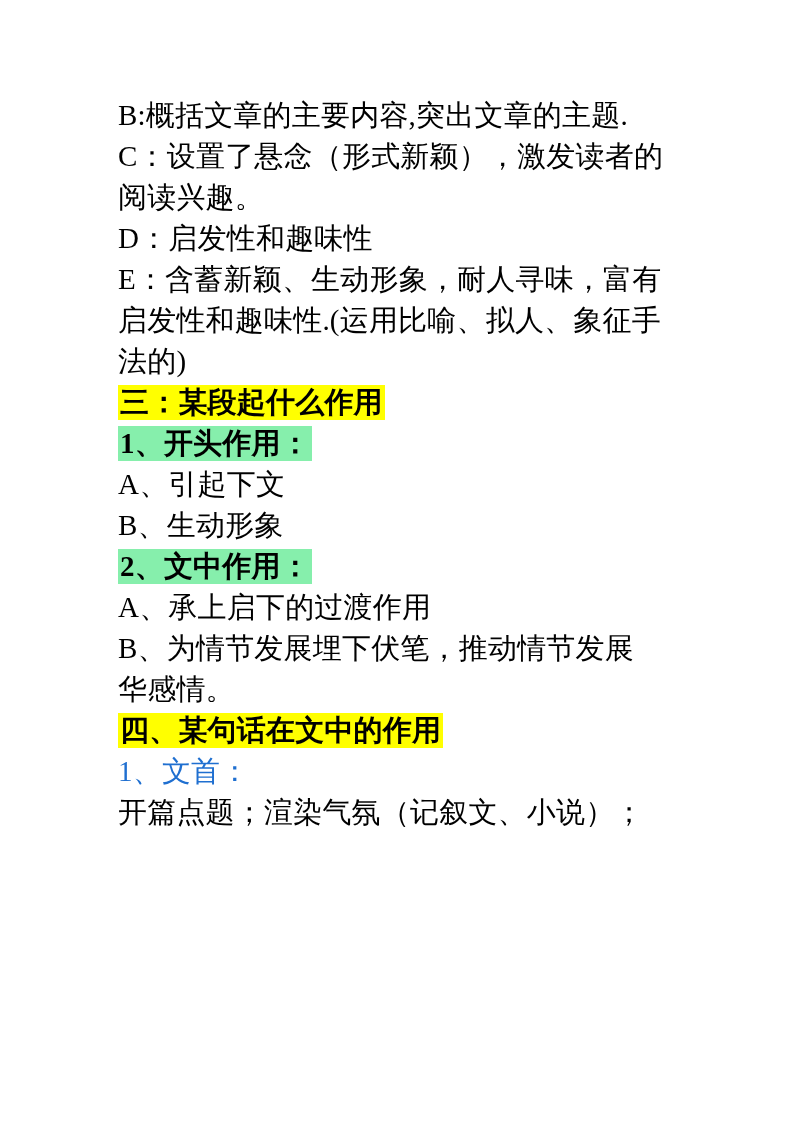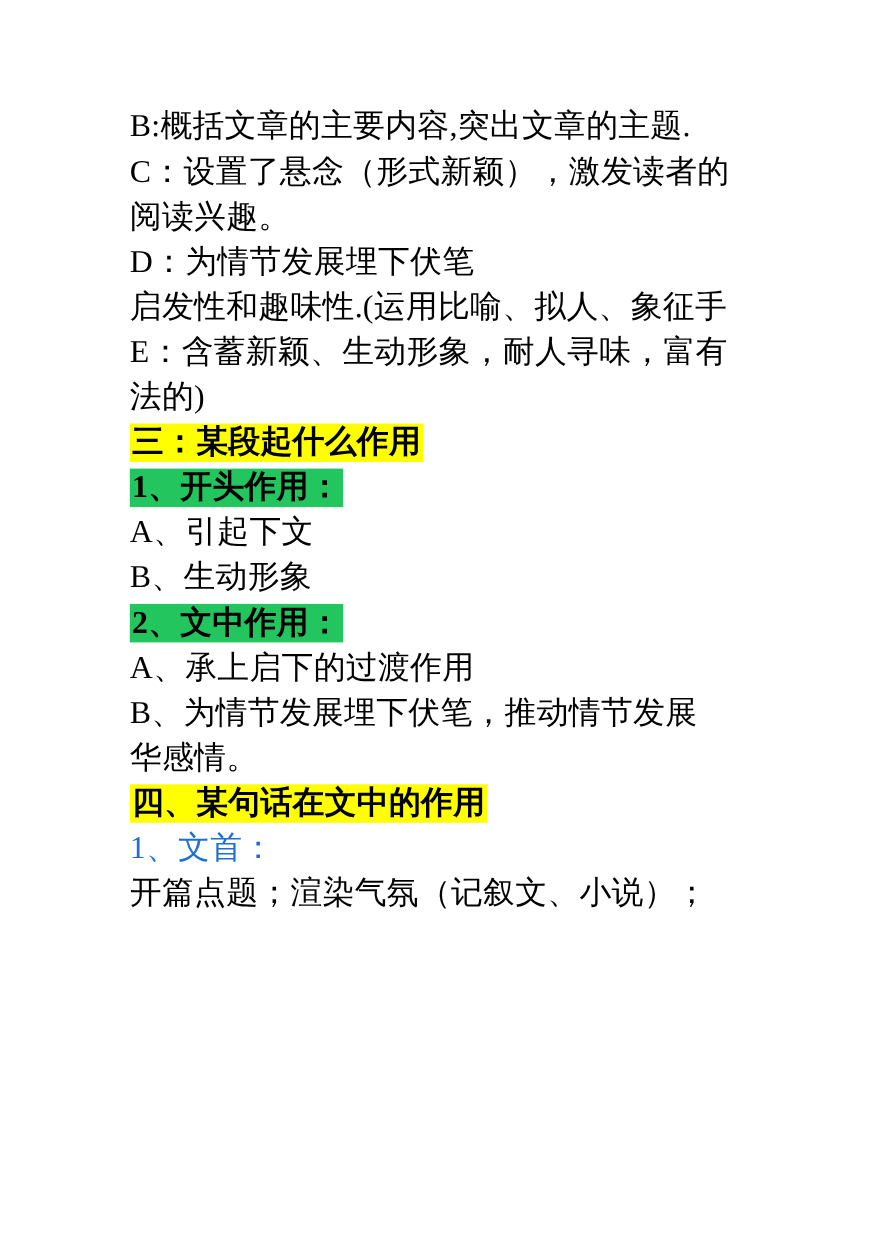--- a/index.html
+++ b/index.html
@@ -32,42 +32,42 @@
     word-break: break-word;
   }
   .line .hl {
     padding: 1px 2px 2px 2px;
     font-family: Liberation Serif, serif;
   }
   .hl-yellow {
     background: #ffff00;
   }
   .hl-green {
-    background: #22c55e;
+    background: #86efac;
   }
   .blue-text {
     color: #1f6fd0;
     font-weight: normal;
   }
   .bold {
     font-weight: bold;
   }
 </style>
 </head>
 <body>
 
 <div class="page">
   <div class="doc-body">
 
     <div class="line"><span>B:概括文章的主要内容,突出文章的主题.</span></div>
     <div class="line"><span>C：设置了悬念（形式新颖），激发读者的</span></div>
     <div class="line"><span>阅读兴趣。</span></div>
-    <div class="line"><span>D：为情节发展埋下伏笔</span></div>
+    <div class="line"><span>D：启发性和趣味性</span></div>
+    <div class="line"><span>E：含蓄新颖、生动形象，耐人寻味，富有</span></div>
     <div class="line"><span>启发性和趣味性.(运用比喻、拟人、象征手</span></div>
-    <div class="line"><span>E：含蓄新颖、生动形象，耐人寻味，富有</span></div>
     <div class="line"><span>法的)</span></div>
 
     <div class="line"><span class="hl hl-yellow bold">三：某段起什么作用</span></div>
 
     <div class="line"><span class="hl hl-green bold">1、开头作用：</span></div>
     <div class="line"><span>A、引起下文</span></div>
     <div class="line"><span>B、生动形象</span></div>
 
     <div class="line"><span class="hl hl-green bold">2、文中作用：</span></div>
     <div class="line"><span>A、承上启下的过渡作用</span></div>

